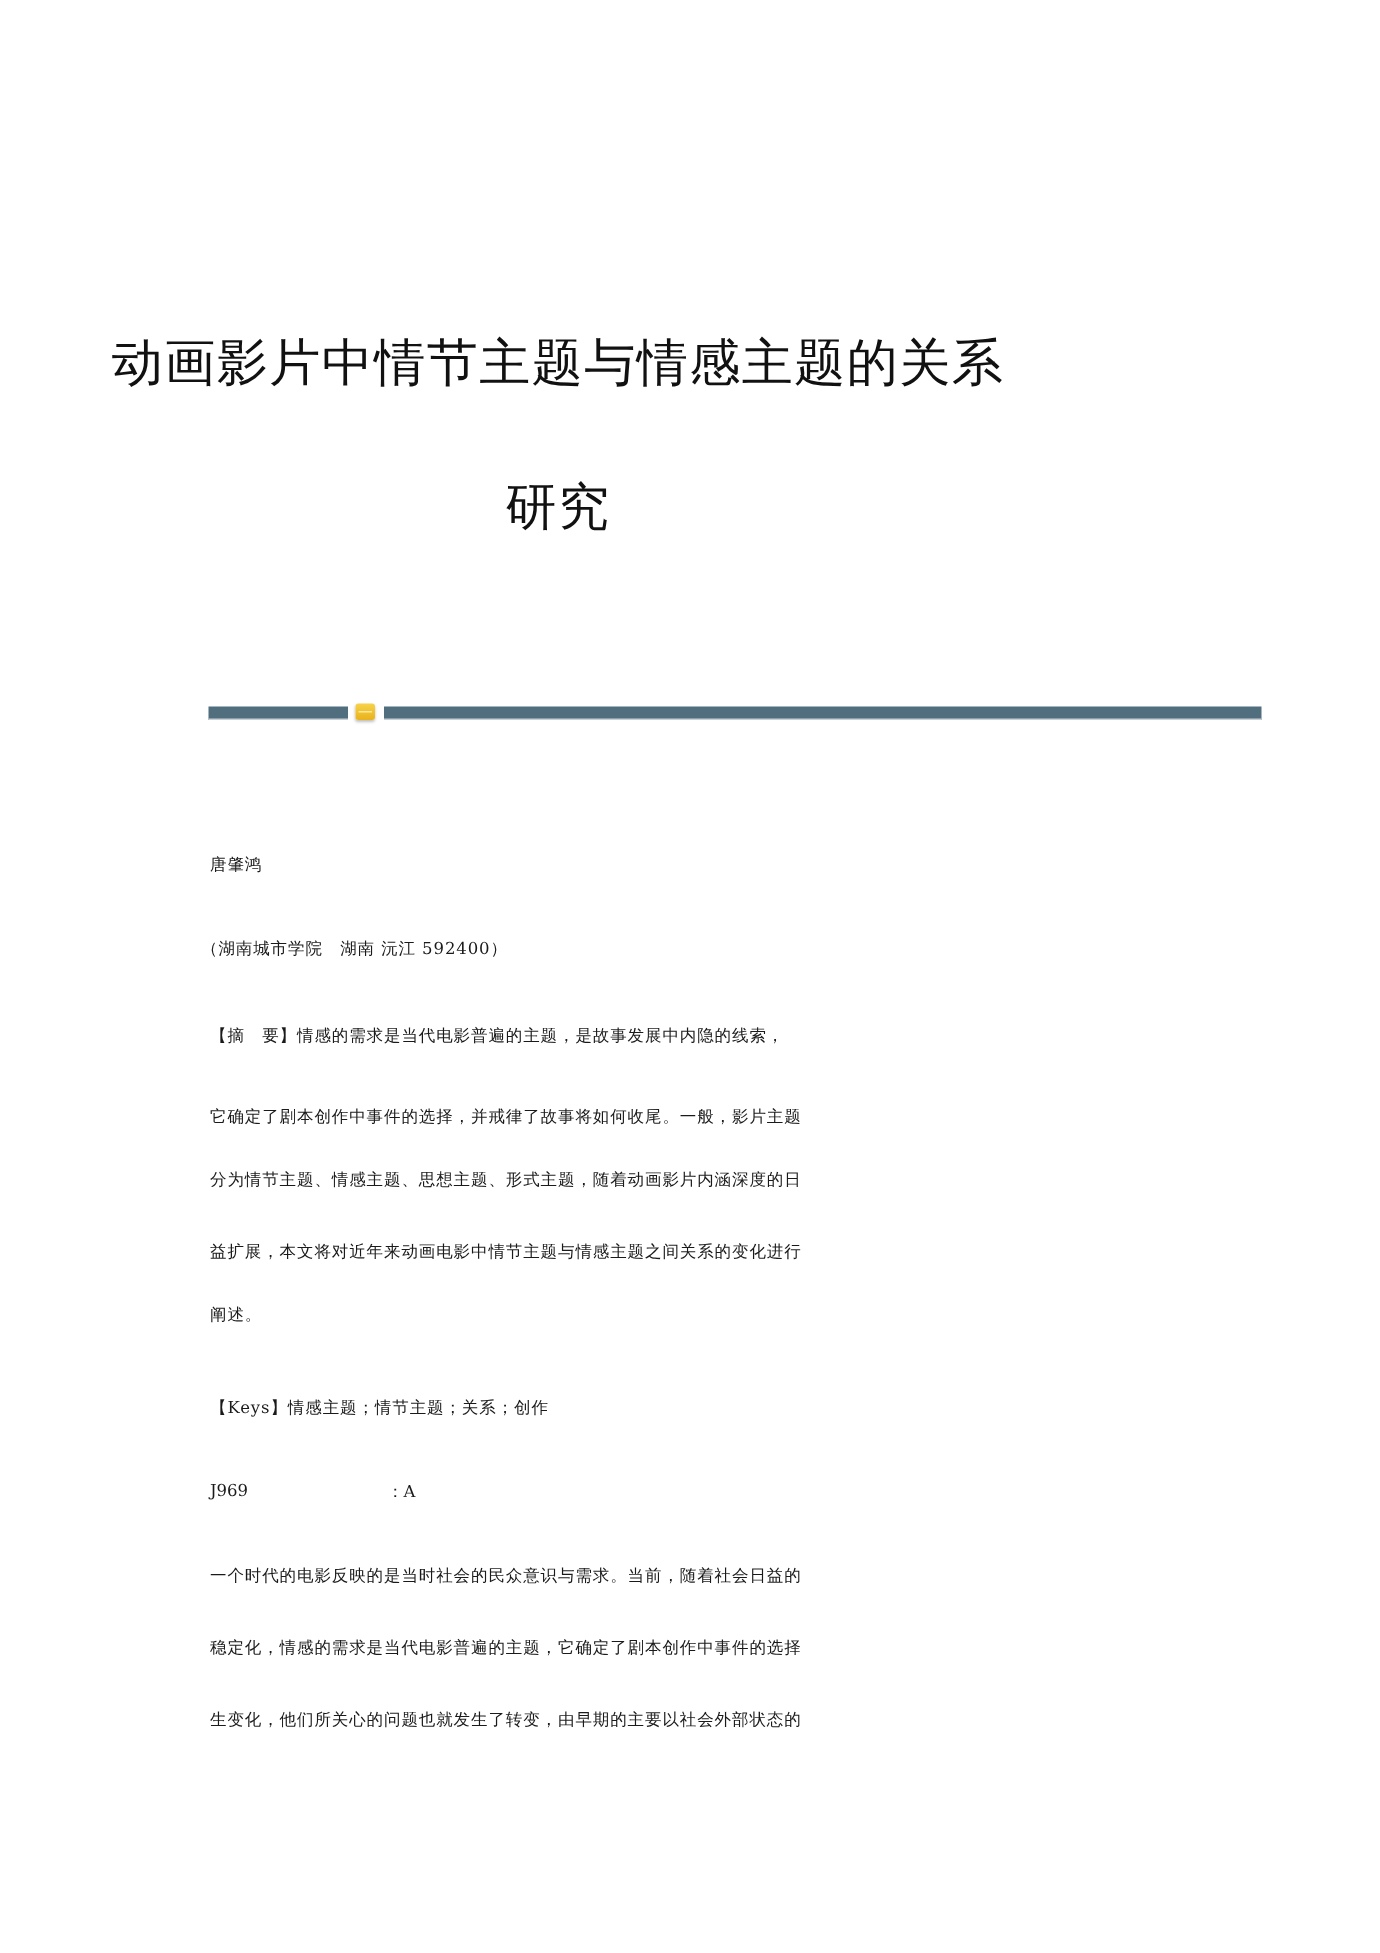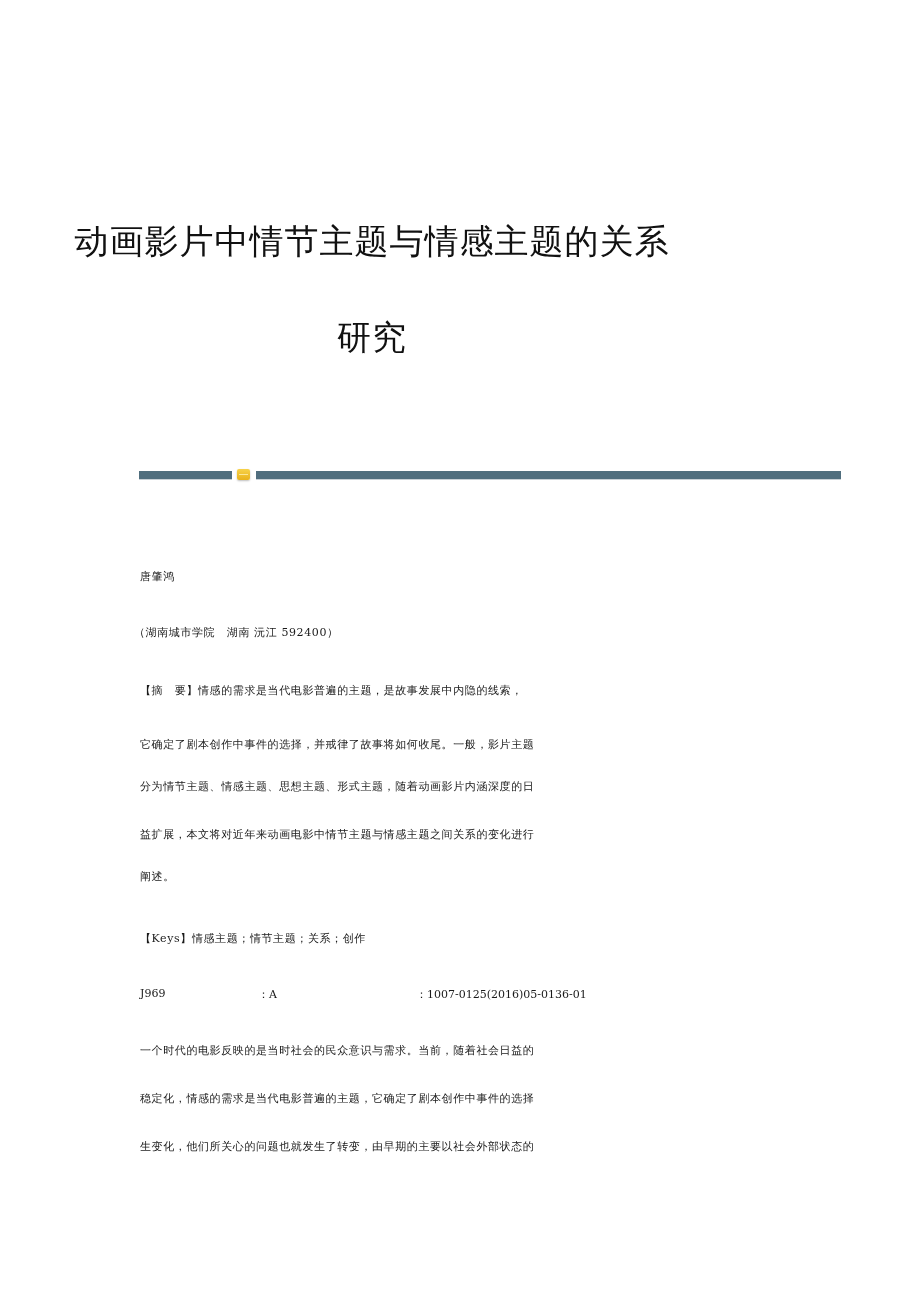--- a/index.html
+++ b/index.html
@@ -46,20 +46,19 @@
   <div class="line" style="top:737px;">它确定了剧本创作中事件的选择，并戒律了故事将如何收尾。一般，影片主题</div>
   <div class="line" style="top:779px;">分为情节主题、情感主题、思想主题、形式主题，随着动画影片内涵深度的日</div>
   <div class="line" style="top:827px;">益扩展，本文将对近年来动画电影中情节主题与情感主题之间关系的变化进行</div>
   <div class="line" style="top:852px;margin-top:17px;">阐述。</div>
 
   <div class="line" style="top:931px;">【Keys】情感主题；情节主题；关系；创作</div>
 
   <div class="line meta" style="top:987px; width:700px; height:22px;">
     <span style="left:0;">J969</span>
     <span style="left:118px;">：A</span>
-    <span style="left:276px;">：1007-0125(2016)05-0136-01</span>
   </div>
 
   <div class="line" style="top:1043px;">一个时代的电影反映的是当时社会的民众意识与需求。当前，随着社会日益的</div>
   <div class="line" style="top:1091px;">稳定化，情感的需求是当代电影普遍的主题，它确定了剧本创作中事件的选择</div>
   <div class="line" style="top:1139px;text-align:right;">生变化，他们所关心的问题也就发生了转变，由早期的主要以社会外部状态的</div>
 
 </div>
 
 </body></html>

